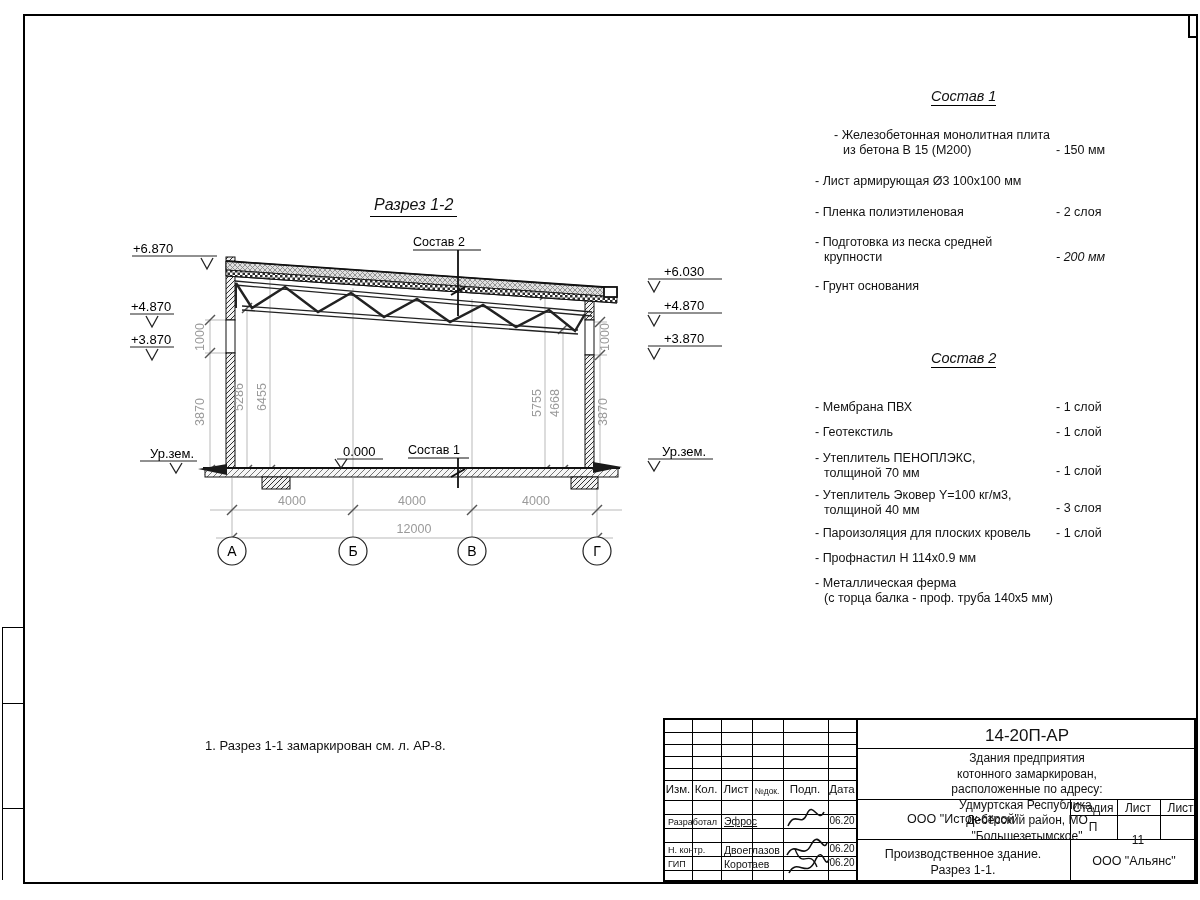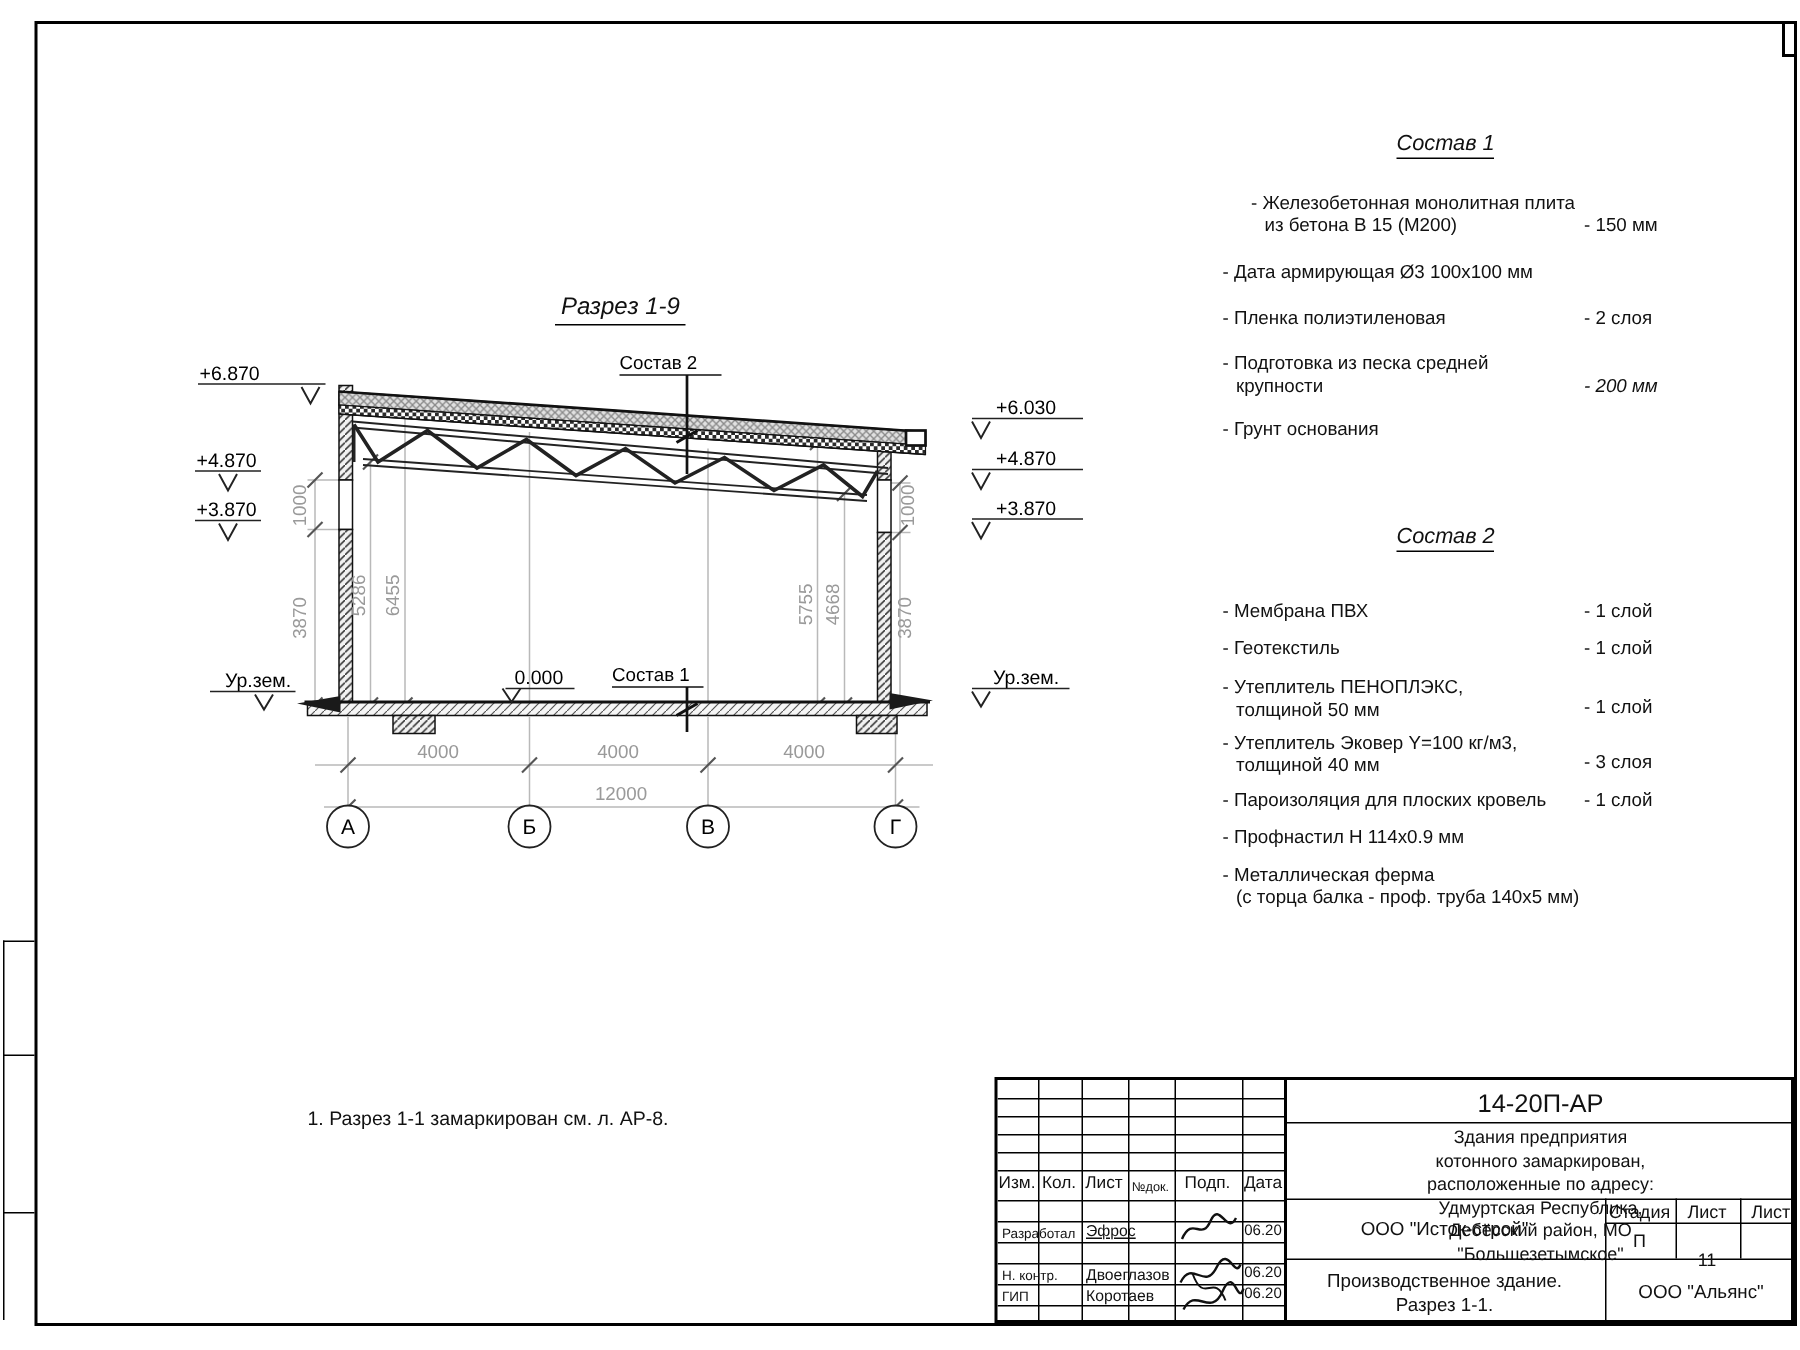--- a/index.html
+++ b/index.html
@@ -206,44 +206,44 @@
       <circle cx="353" cy="551" r="14" fill="#fff" stroke="#222" stroke-width="1.2"></circle>
       <circle cx="472" cy="551" r="14" fill="#fff" stroke="#222" stroke-width="1.2"></circle>
       <circle cx="597" cy="551" r="14" fill="#fff" stroke="#222" stroke-width="1.2"></circle>
       <text x="232" y="556" font-size="14" text-anchor="middle">А</text>
       <text x="353" y="556" font-size="14" text-anchor="middle">Б</text>
       <text x="472" y="556" font-size="14" text-anchor="middle">В</text>
       <text x="597" y="556" font-size="14" text-anchor="middle">Г</text>
     </g>
   </svg>
 
-  <div class="dwg-title">Разрез 1-9</div>
+  <div class="dwg-title">Разрез 1-2</div>
 
   <div>
     <div class="sostav-title" style="left:931px;top:88px;">Состав 1</div>
     <div class="item-name" style="left:815px;top:128px;margin-left:19px;">- Железобетонная  монолитная плита
 из бетона В 15 (М200)</div>
     <div class="item-val" style="left:1056px;top:143px;">- 150 мм</div>
-    <div class="item-name" style="left:815px;top:174px;">- Дата армирующая Ø3 100х100 мм</div>
+    <div class="item-name" style="left:815px;top:174px;">- Лист армирующая Ø3 100х100 мм</div>
     <div class="item-name" style="left:815px;top:205px;">- Пленка полиэтиленовая</div>
     <div class="item-val" style="left:1056px;top:205px;">- 2 слоя</div>
     <div class="item-name" style="left:815px;top:235px;">- Подготовка из песка средней
 крупности</div>
     <div class="item-val" style="left:1056px;top:250px;font-style:italic;">- 200 мм</div>
     <div class="item-name" style="left:815px;top:279px;">- Грунт основания</div>
   </div>
 
   <div>
     <div class="sostav-title" style="left:931px;top:350px;">Состав 2</div>
     <div class="item-name" style="left:815px;top:400px;">- Мембрана ПВХ</div>
     <div class="item-val" style="left:1056px;top:400px;">- 1 слой</div>
     <div class="item-name" style="left:815px;top:425px;">- Геотекстиль</div>
     <div class="item-val" style="left:1056px;top:425px;">- 1 слой</div>
     <div class="item-name" style="left:815px;top:451px;">- Утеплитель ПЕНОПЛЭКС,
-толщиной 50 мм</div>
+толщиной 70 мм</div>
     <div class="item-val" style="left:1056px;top:464px;">- 1 слой</div>
     <div class="item-name" style="left:815px;top:488px;">- Утеплитель Эковер Y=100 кг/м3,
 толщиной 40 мм</div>
     <div class="item-val" style="left:1056px;top:501px;">- 3 слоя</div>
     <div class="item-name" style="left:815px;top:526px;width:290px;">- Пароизоляция для плоских кровель</div>
     <div class="item-val" style="left:1056px;top:526px;">- 1 слой</div>
     <div class="item-name" style="left:815px;top:551px;">- Профнастил Н 114х0.9 мм</div>
     <div class="item-name" style="left:815px;top:576px;width:300px;">- Металлическая ферма
 (с торца балка - проф. труба 140х5 мм)</div>
   </div>

